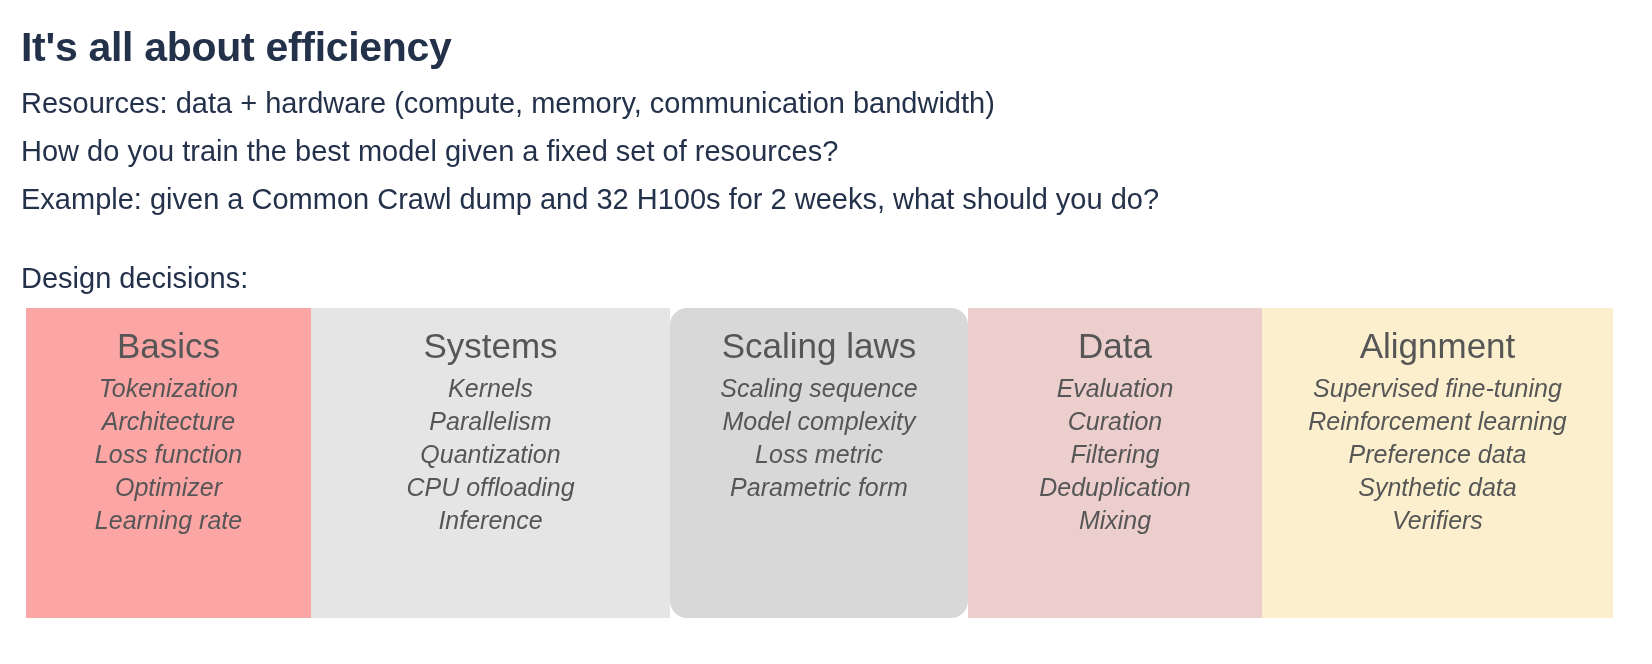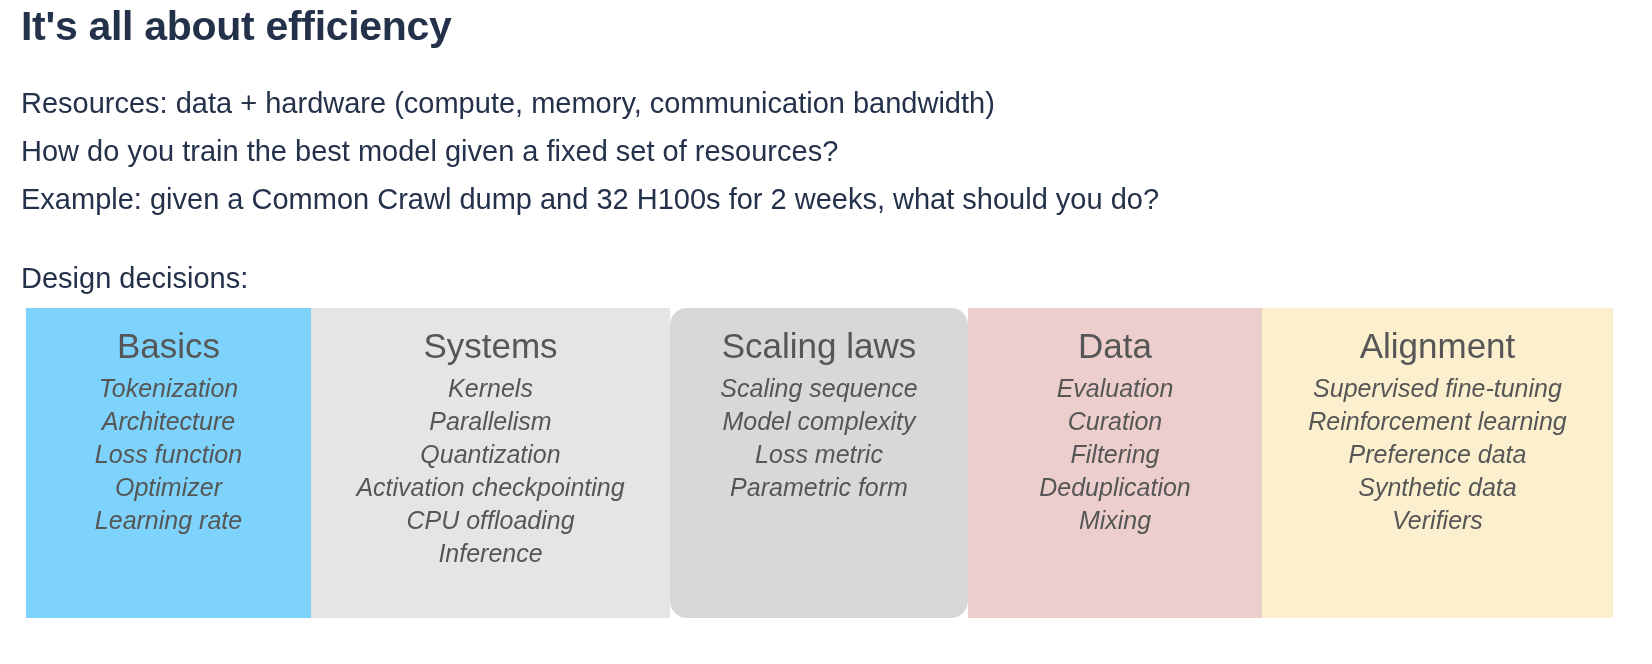--- a/index.html
+++ b/index.html
@@ -16,21 +16,21 @@
   .slide {
     position: relative;
     width: 1652px;
     height: 664px;
     box-sizing: border-box;
     padding: 0;
   }
   .title {
     position: absolute;
     left: 21px;
-    top: 3px;
+    top: 24px;
     font-size: 41px;
     font-weight: bold;
     color: #24314a;
     letter-spacing: -0.3px;
     line-height: 1.15;
     white-space: nowrap;
   }
   .body-lines {
     position: absolute;
     left: 21px;
@@ -99,35 +99,34 @@
   <div class="body-lines">
     <div class="body-line">Resources: data + hardware (compute, memory, communication bandwidth)</div>
     <div class="body-line">How do you train the best model given a fixed set of resources?</div>
     <div class="body-line">Example: given a Common Crawl dump and 32 H100s for 2 weeks, what should you do?</div>
   </div>
 
   <div class="design-label">Design decisions:</div>
 
   <div class="columns">
 
-    <div class="col col-0" style="background-color: #7dd3fc;">
+    <div class="col col-0" style="background-color: #fca5a5;">
       <div class="col-heading">Basics</div>
       <div class="col-item">Tokenization</div>
       <div class="col-item">Architecture</div>
       <div class="col-item">Loss function</div>
       <div class="col-item">Optimizer</div>
       <div class="col-item">Learning rate</div>
     </div>
 
     <div class="col col-1" style="background-color: #e5e5e5;">
       <div class="col-heading">Systems</div>
       <div class="col-item">Kernels</div>
       <div class="col-item">Parallelism</div>
       <div class="col-item">Quantization</div>
-      <div class="col-item">Activation checkpointing</div>
       <div class="col-item">CPU offloading</div>
       <div class="col-item">Inference</div>
     </div>
 
     <div class="col col-2" style="background-color: rgb(216, 216, 216); border-radius: 17px;">
       <div class="col-heading">Scaling laws</div>
       <div class="col-item">Scaling sequence</div>
       <div class="col-item">Model complexity</div>
       <div class="col-item">Loss metric</div>
       <div class="col-item">Parametric form</div>

